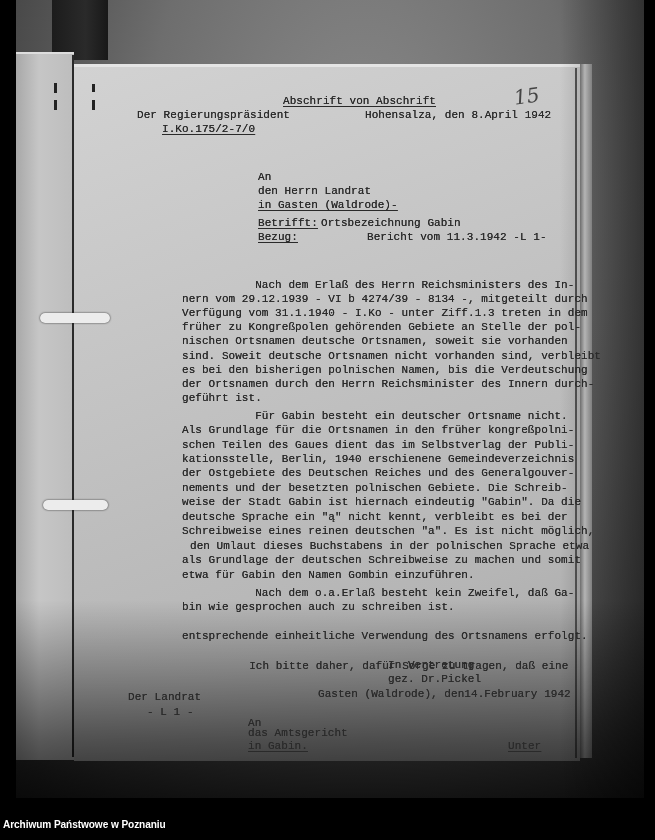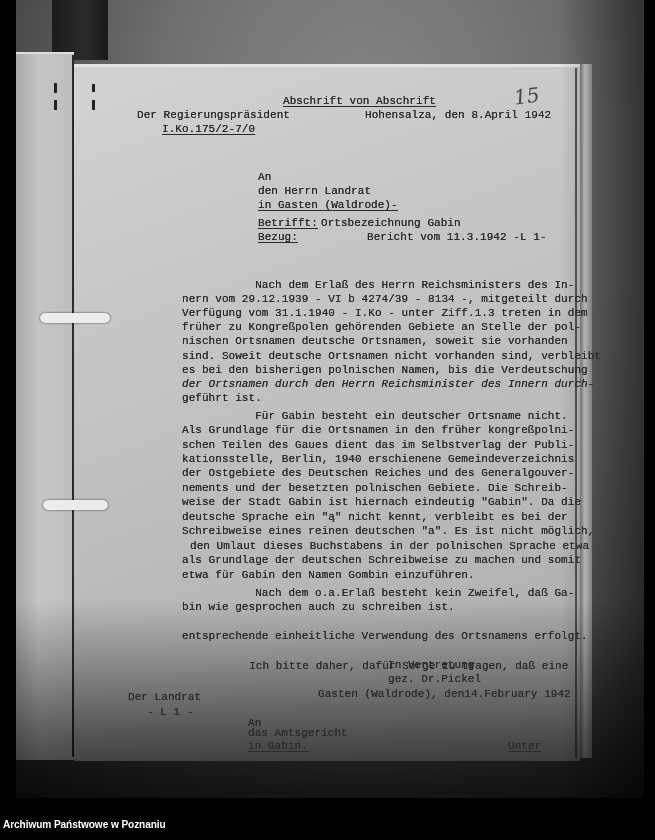--- a/index.html
+++ b/index.html
@@ -110,21 +110,21 @@
 <div class="doc-line" style="left:321px;top:230px;margin-left:46px;">Bericht vom 11.3.1942 -L 1-</div>
 
 <div>
   <div class="doc-line" style="left:182px;top:278px;">           Nach dem Erlaß des Herrn Reichsministers des In-</div>
   <div class="doc-line" style="left:182px;top:292px;">nern vom 29.12.1939 - VI b 4274/39 - 8134 -, mitgeteilt durch</div>
   <div class="doc-line" style="left:182px;top:306px;">Verfügung vom 31.1.1940 - I.Ko - unter Ziff.1.3 treten in dem</div>
   <div class="doc-line" style="left:182px;top:320px;">früher zu Kongreßpolen gehörenden Gebiete an Stelle der pol-</div>
   <div class="doc-line" style="left:182px;top:334px;text-align:center;">nischen Ortsnamen deutsche Ortsnamen, soweit sie vorhanden</div>
   <div class="doc-line" style="left:182px;top:349px;">sind. Soweit deutsche Ortsnamen nicht vorhanden sind, verbleibt</div>
   <div class="doc-line" style="left:182px;top:363px;">es bei den bisherigen polnischen Namen, bis die Verdeutschung</div>
-  <div class="doc-line" style="left:182px;top:377px;font-style:italic;">der Ortsnamen durch den Herrn Reichsminister des Innern durch-</div>
+  <div class="doc-line" style="left:182px;top:377px;">der Ortsnamen durch den Herrn Reichsminister des Innern durch-</div>
   <div class="doc-line" style="left:182px;top:391px;">geführt ist.</div>
   <div class="doc-line" style="left:182px;top:409px;">           Für Gabin besteht ein deutscher Ortsname nicht.</div>
   <div class="doc-line" style="left:182px;top:423px;">Als Grundlage für die Ortsnamen in den früher kongreßpolni-</div>
   <div class="doc-line" style="left:182px;top:438px;">schen Teilen des Gaues dient das im Selbstverlag der Publi-</div>
   <div class="doc-line" style="left:182px;top:452px;">kationsstelle, Berlin, 1940 erschienene Gemeindeverzeichnis</div>
   <div class="doc-line" style="left:182px;top:466px;">der Ostgebiete des Deutschen Reiches und des Generalgouver-</div>
   <div class="doc-line" style="left:182px;top:481px;">nements und der besetzten polnischen Gebiete. Die Schreib-</div>
   <div class="doc-line" style="left:182px;top:495px;">weise der Stadt Gabin ist hiernach eindeutig "Gabin". Da die</div>
   <div class="doc-line" style="left:182px;top:510px;">deutsche Sprache ein "ą" nicht kennt, verbleibt es bei der</div>
   <div class="doc-line" style="left:182px;top:524px;">Schreibweise eines reinen deutschen "a". Es ist nicht möglich,</div>

